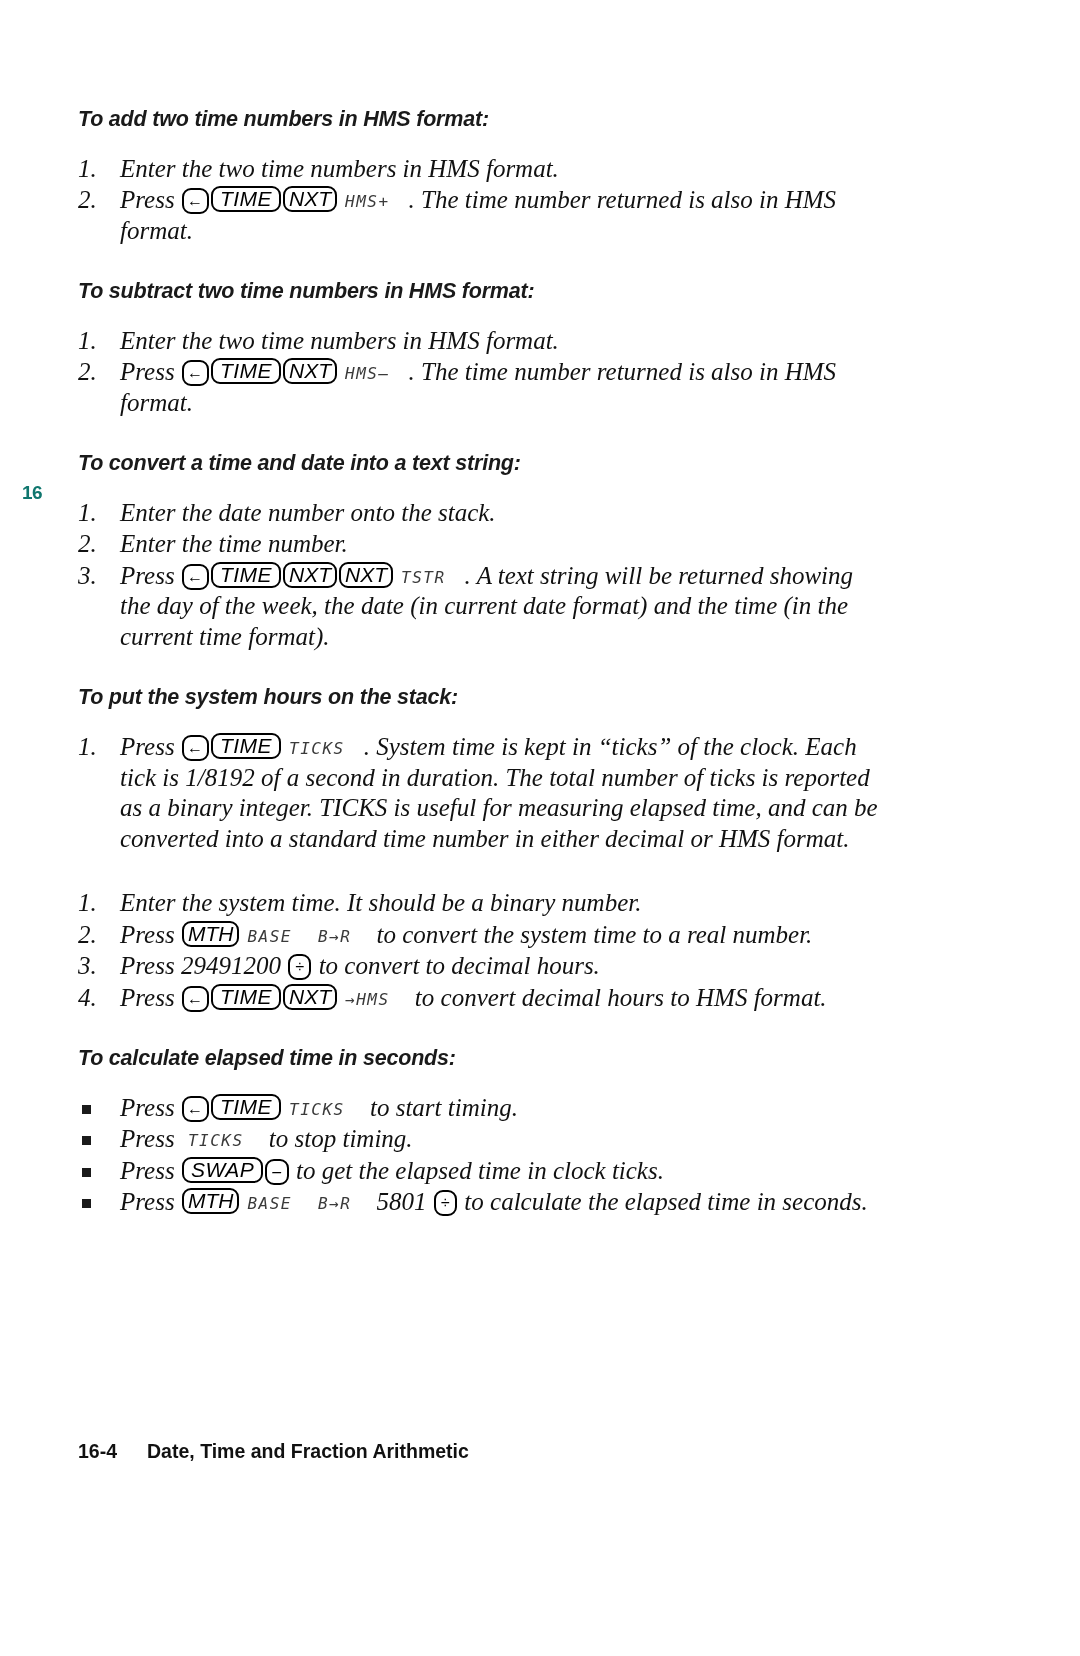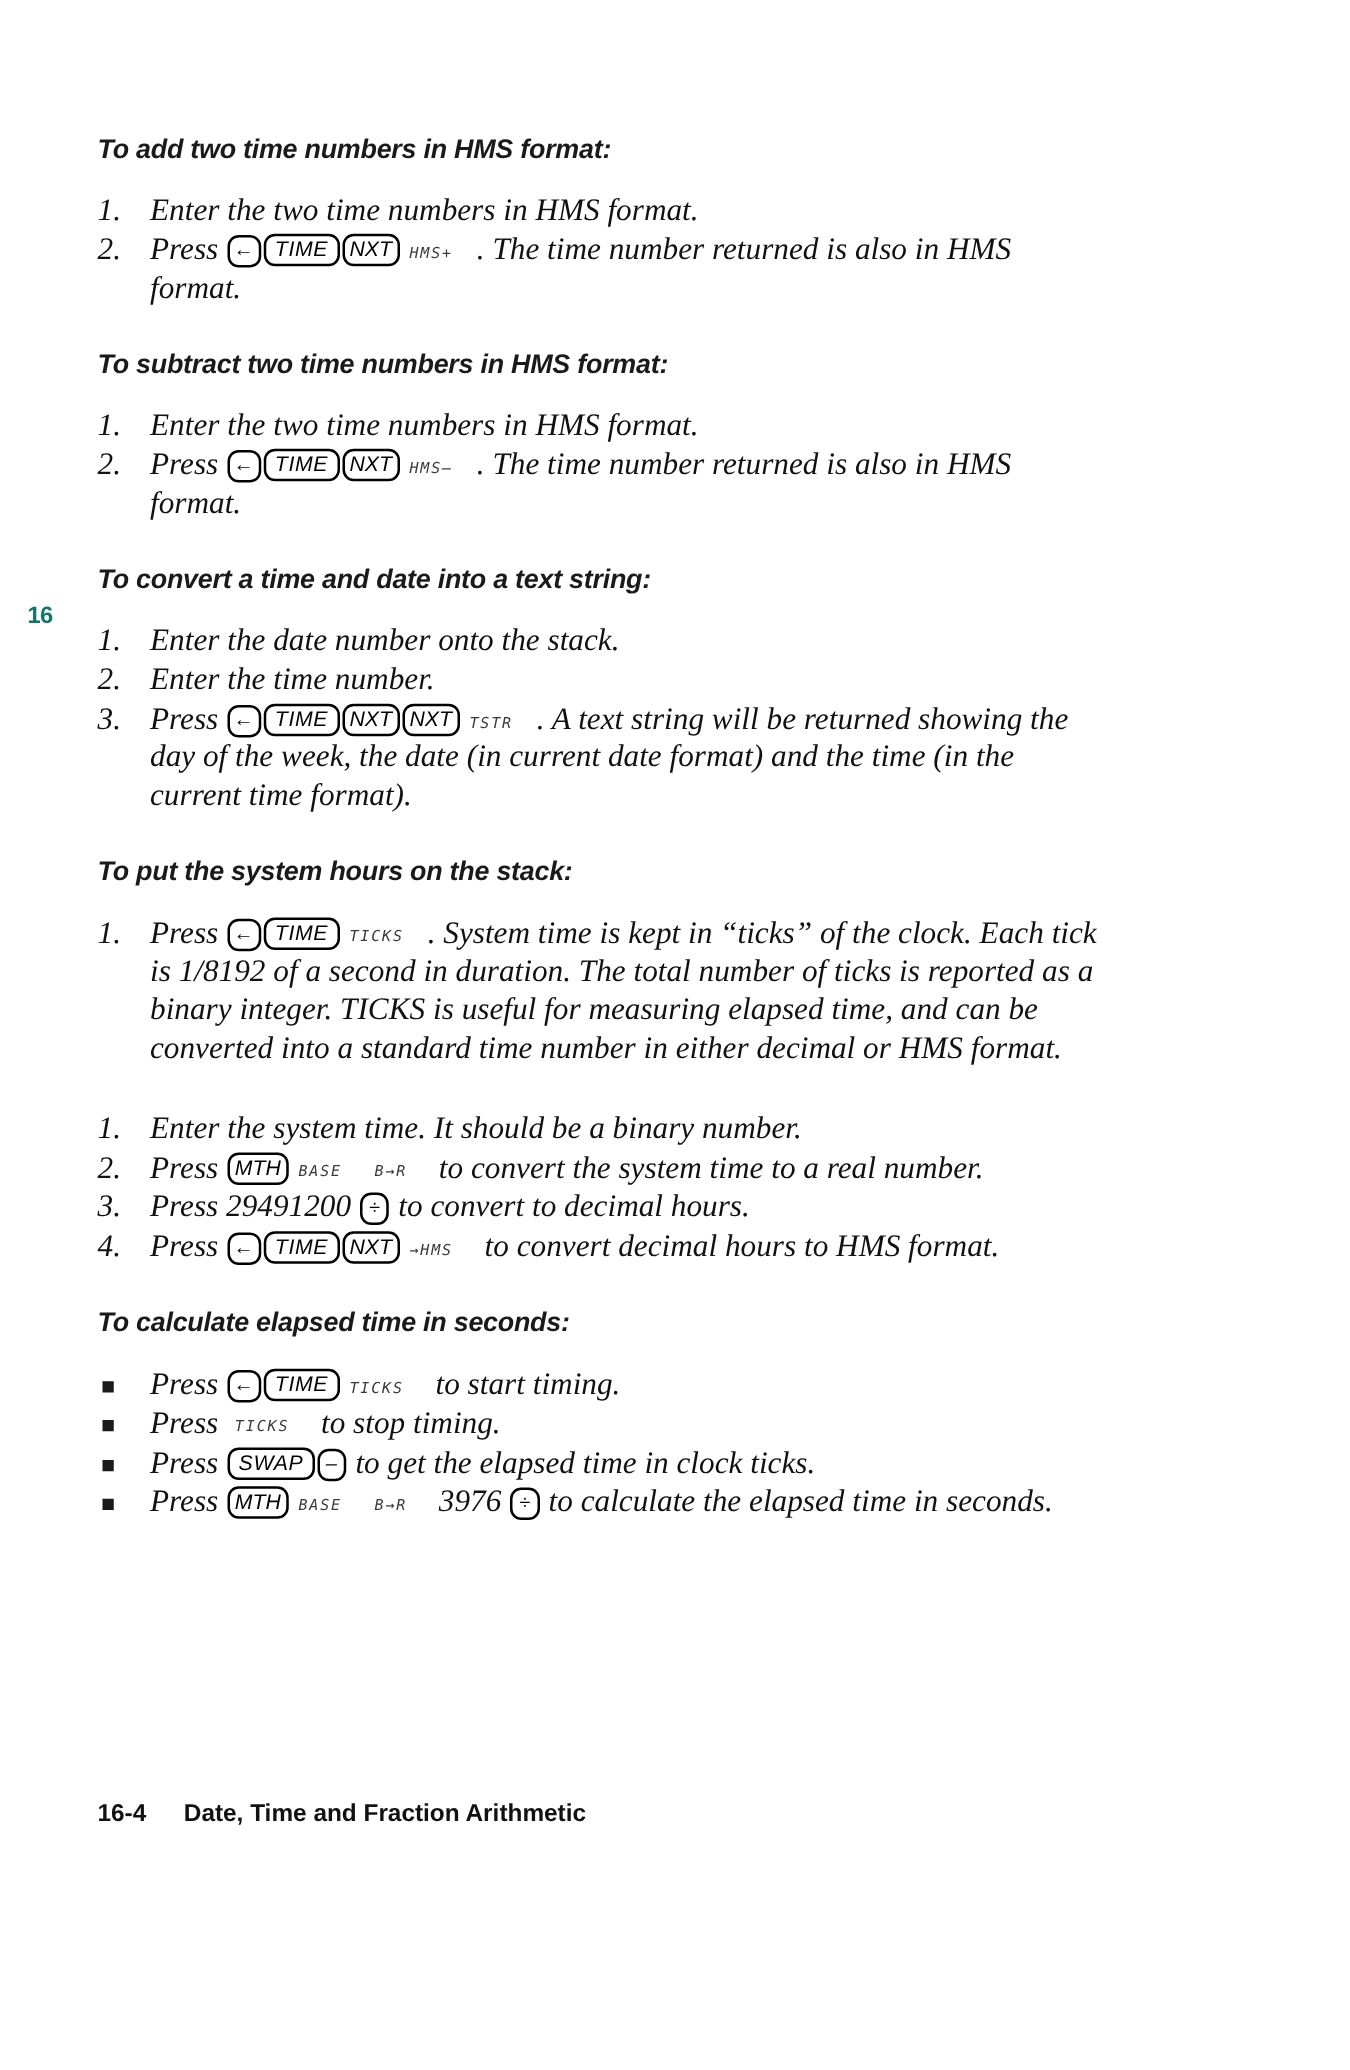--- a/index.html
+++ b/index.html
@@ -85,21 +85,21 @@
   }
 
   
   .key {
     display: inline-block;
     border: 2.5px solid #000;
     border-radius: 9px;
     padding: 0 7px;
     margin: 0 1px;
     font-family: "Liberation Sans", "DejaVu Sans", sans-serif;
-    font-size: 17px;
+    font-size: 21px;
     line-height: 22px;
     letter-spacing: 0.5px;
     vertical-align: 2px;
     white-space: nowrap;
     background: #fff;
     color: #000;
   }
   .key.narrow { padding: 0 4px; letter-spacing: 0; }
   .key.shift {
     padding: 0 4px 0 3px;
@@ -109,21 +109,21 @@
   .key.op {
     padding: 0 5px;
     font-size: 16px;
     line-height: 22px;
   }
 
   
   .menu {
     display: inline-block;
     font-family: "DejaVu Sans Mono", "Liberation Mono", monospace;
-    font-size: 12px;
+    font-size: 16px;
     line-height: 22px;
     letter-spacing: 1.5px;
     padding: 1px 5px 1px 5px;
     margin: 0 2px;
     color: #3a3a3a;
     background:
       repeating-linear-gradient(0deg,
         rgba(255,255,255,0.62) 0px,
         rgba(255,255,255,0.62) 1px,
         rgba(255,255,255,0) 1px,
@@ -196,21 +196,21 @@
           <li><span class="num">3.</span><span>Press 29491200 </span><span class="key op">÷</span><span> to convert to decimal hours.</span></li>
           <li><span class="num">4.</span><span>Press </span><span class="key shift">←</span><span class="key">TIME</span><span class="key narrow">NXT</span><span class="menu">→HMS</span><span class="gap"></span><span> to convert decimal hours to HMS format.</span></li>
         </ol>
       </div>
       <div class="block">
         <h2 class="section-head">To calculate elapsed time in seconds:</h2>
         <ul class="bullets">
           <li><span class="bullet"></span><span>Press </span><span class="key shift">←</span><span class="key">TIME</span><span class="menu">TICKS</span><span class="gap"></span><span> to start timing.</span></li>
           <li><span class="bullet"></span><span>Press </span><span class="menu">TICKS</span><span class="gap"></span><span> to stop timing.</span></li>
           <li><span class="bullet"></span><span>Press </span><span class="key">SWAP</span><span class="key op">–</span><span> to get the elapsed time in clock ticks.</span></li>
-          <li><span class="bullet"></span><span>Press </span><span class="key narrow">MTH</span><span class="menu">BASE</span><span class="gap"></span><span class="menu">B→R</span><span class="gap"></span><span> 3976 </span><span class="key op">÷</span><span> to calculate the elapsed time in seconds.</span></li>
+          <li><span class="bullet"></span><span>Press </span><span class="key narrow">MTH</span><span class="menu">BASE</span><span class="gap"></span><span class="menu">B→R</span><span class="gap"></span><span> 5801 </span><span class="key op">÷</span><span> to calculate the elapsed time in seconds.</span></li>
         </ul>
       </div>
     </div>
 
   <div class="footer">
     <span class="fnum">16-4</span><span>Date, Time and Fraction Arithmetic</span>
   </div>
 
 </div>
 

